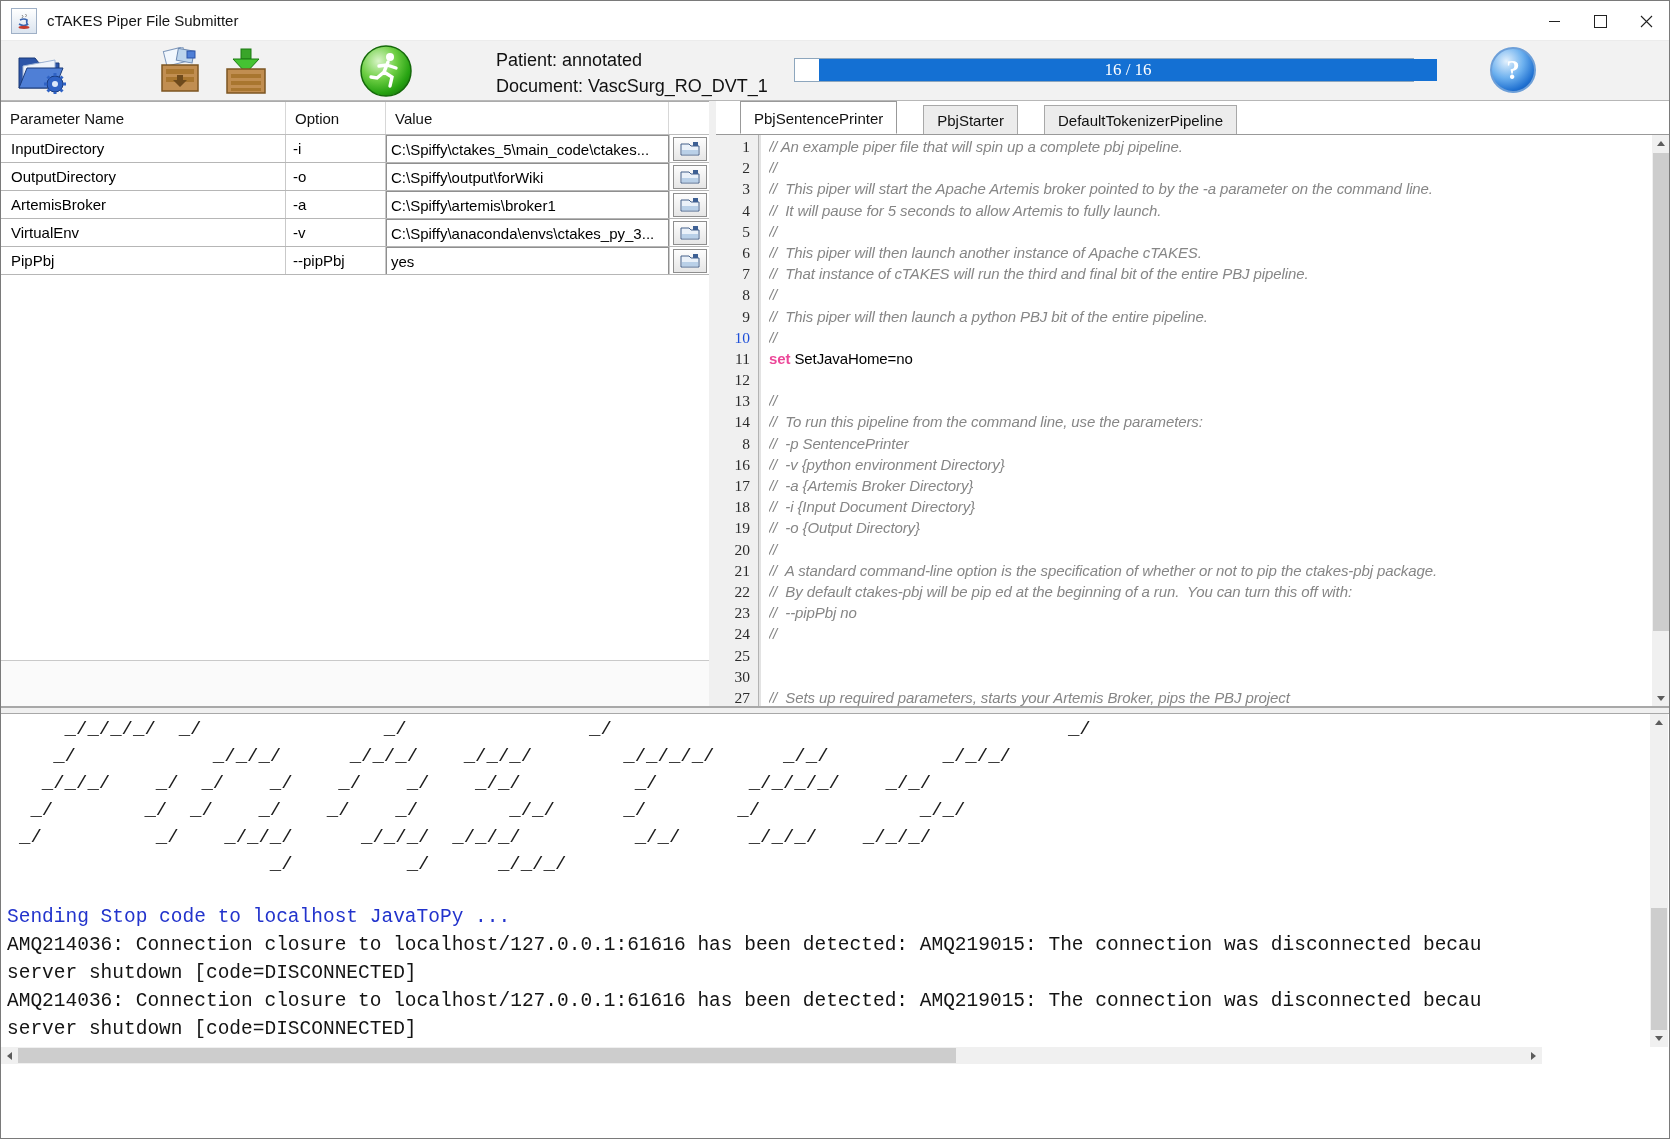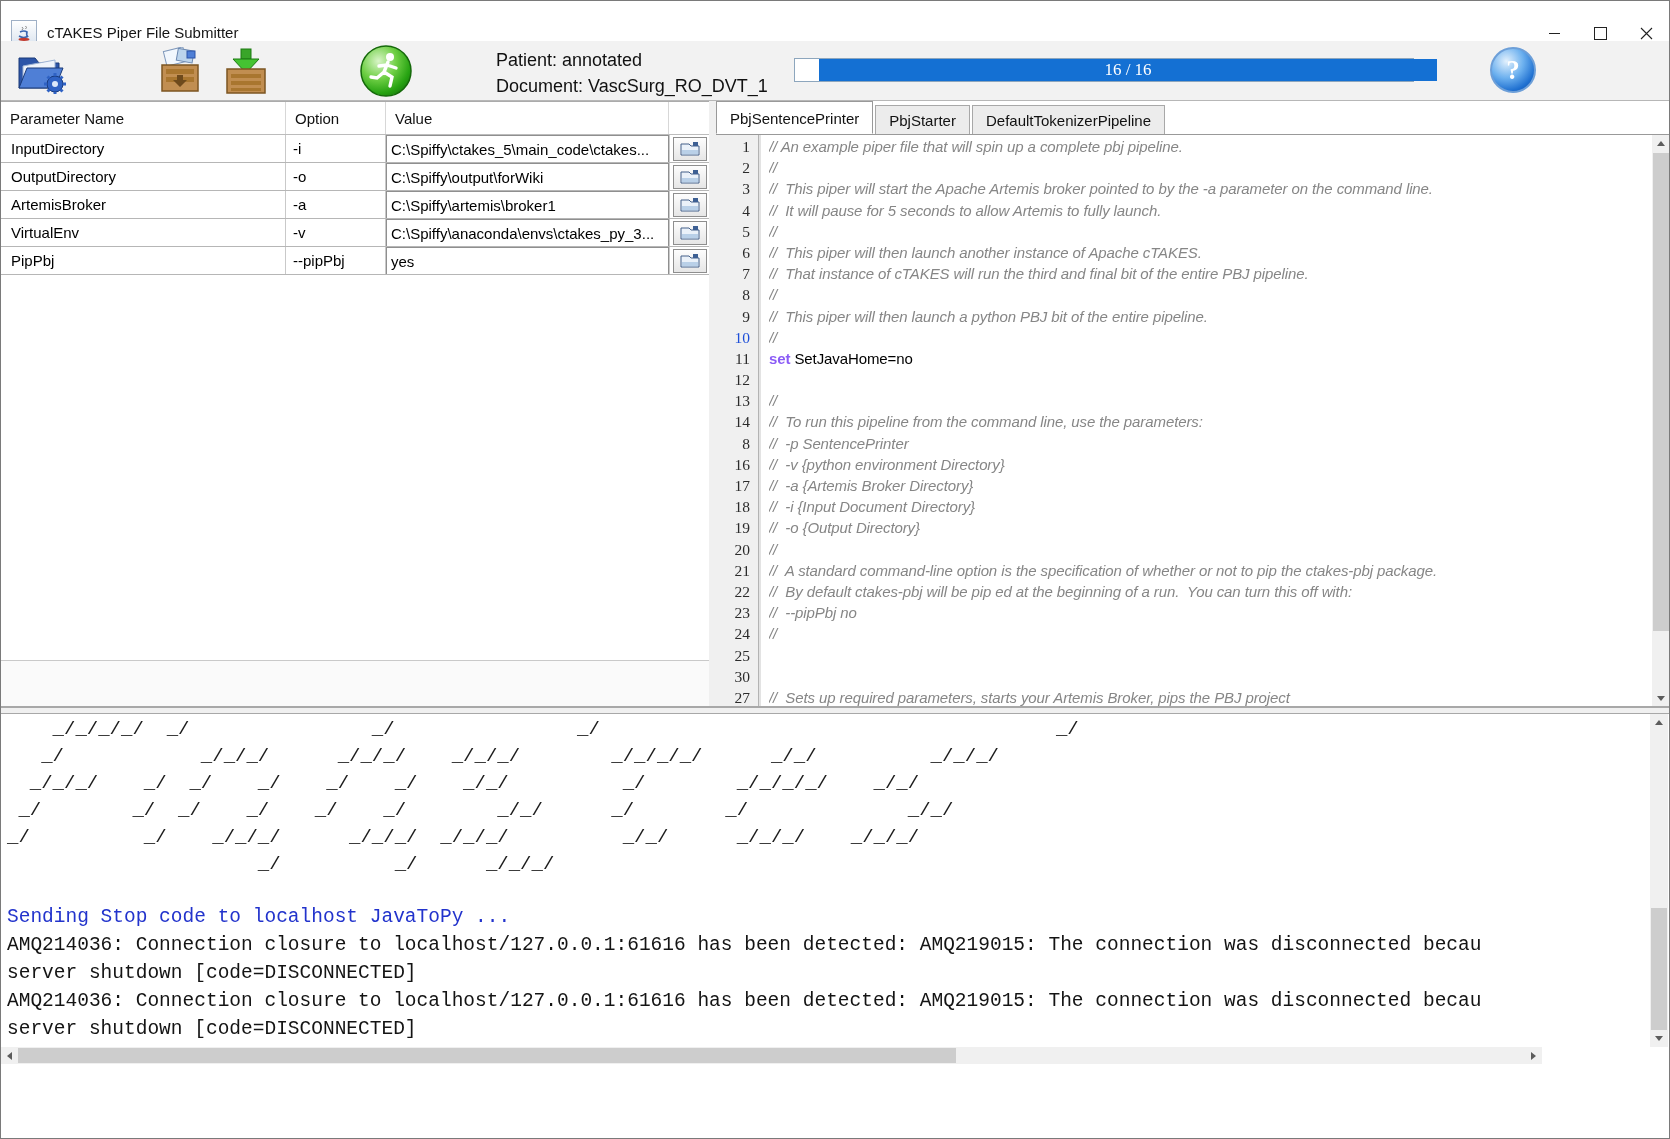--- a/index.html
+++ b/index.html
@@ -1,20 +1,20 @@
 <!DOCTYPE html>
 <html><head>
 <meta charset="utf-8">
 <style>
   * { box-sizing: border-box; margin:0; padding:0; }
   body { background:#cfcfcf; font-family:"Liberation Sans", sans-serif; }
   .window { position:relative; width:1670px; height:1139px; background:#fff; border:1px solid #7a7a7a; overflow:hidden; }
 
   
-  .titlebar { position:absolute; left:0; top:12px; width:100%; height:40px; background:#fff; border-bottom:1px solid #ececec; }
+  .titlebar { position:absolute; left:0; top:0; width:100%; height:40px; background:#fff; border-bottom:1px solid #ececec; }
   .app-icon { position:absolute; left:10px; top:7px; width:26px; height:26px; border:1px solid #9fb0c6;
               background:linear-gradient(#ffffff,#dbe4ef); display:flex; align-items:center; justify-content:center; }
   .title-text { position:absolute; left:46px; top:0; line-height:40px; font-size:15px; color:#151515; }
   .win-controls { position:absolute; right:0; top:0; height:40px; display:flex; }
   .wbtn { width:46px; height:40px; display:flex; align-items:center; justify-content:center; }
   .glyph-min { width:11px; height:1px; background:#222; }
   .glyph-max { width:13px; height:13px; border:1px solid #222; }
 
   
   .toolbar { position:absolute; left:0; top:40px; width:100%; height:60px; background:#f2f2f2; border-bottom:1px solid #b7b7b7; }
@@ -38,48 +38,48 @@
   .cell.name { padding-left:10px; border-right:1px solid #c9c9c9; }
   .cell.opt  { padding-left:7px;  border-right:1px solid #c9c9c9; }
   .cell.val  { padding-left:4px; border:1px solid #8f8f8f; border-bottom:none; }
   .cell.btnc { justify-content:center; border-left:1px solid #c9c9c9; }
   .browse { width:34px; height:24px; border:1px solid #8e8e8e; background:linear-gradient(#fdfdfd,#e6e6e6); display:flex; align-items:center; justify-content:center; cursor:pointer; }
   .left-bottom-line { position:absolute; left:0; top:558px; width:708px; border-top:1px solid #c9c9c9; height:47px; background:#fafafa; }
 
   
   .tabstrip { position:relative; height:33px; display:flex; align-items:flex-end; }
   .tab { font-size:15px; color:#111; padding:0 13px; height:29px; line-height:29px; background:#ececec;
-         border:1px solid #a8a8a8; border-bottom:none; margin-right:2px; cursor:pointer; }
+         border:1px solid #a8a8a8; border-bottom:none; margin-right:2px; cursor:pointer;margin-left:24px; }
   .tab.active { height:33px; line-height:33px; background:#fff; border:1px solid #999; border-bottom:1px solid #fff; position:relative; z-index:2; }
 
   
   .editor { position:absolute; left:0; top:33px; width:954px; height:572px; border-top:1px solid #999; overflow:hidden; background:#fff; }
   .gutter { position:absolute; left:0; top:0; width:43px; height:100%; background:#f0f0f0; border-right:1px solid #b3b3b3; box-shadow:2px 0 0 #e3e3e3; padding-top:3px; }
   .gnum { height:21.2px; font-family:"Liberation Serif", serif; font-size:15.5px; color:#2b2b2b; text-align:right; padding-right:8px; }
   .gnum.cur { color:#1d4ed8; }
   .codecol { position:absolute; left:53px; top:0; right:19px; height:100%; padding-top:3px; overflow:hidden; }
   .cl { height:21.2px; white-space:pre; font-size:15px; font-style:italic; color:#868686; letter-spacing:-0.1px; }
   .cl.code { font-style:normal; color:#000; }
-  .cl .kw { color:#8b5cf6; font-weight:bold; }
+  .cl .kw { color:#ec4899; font-weight:bold; }
 
   
   .vscroll { position:absolute; width:18px; background:#f0f0f0; }
   .sarrow { position:absolute; left:0; width:18px; height:17px; background:#f0f0f0; display:flex; align-items:center; justify-content:center; }
   .tri-up    { width:0; height:0; border-left:4px solid transparent; border-right:4px solid transparent; border-bottom:5px solid #5c5c5c; }
   .tri-down  { width:0; height:0; border-left:4px solid transparent; border-right:4px solid transparent; border-top:5px solid #5c5c5c; }
   .tri-left  { width:0; height:0; border-top:4px solid transparent; border-bottom:4px solid transparent; border-right:5px solid #5c5c5c; }
   .tri-right { width:0; height:0; border-top:4px solid transparent; border-bottom:4px solid transparent; border-left:5px solid #5c5c5c; }
   .thumb-v { position:absolute; left:1px; width:16px; background:#cdcdcd; }
   .editor-vscroll { right:0; top:0; height:572px; }
   .console-vscroll { right:1px; top:0; height:333px; }
 
   
   .h-divider { position:absolute; left:0; top:705px; width:100%; height:8px; background:#f0f0f0; border-top:2px solid #a8a8a8; border-bottom:1px solid #a8a8a8; }
   .console { position:absolute; left:0; top:713px; width:100%; height:333px; background:#fff; overflow:hidden; }
-  .ascii { position:absolute; left:6px; top:2px; font-family:"Liberation Mono", monospace; font-size:19px; line-height:27px; color:#1a1a1a; }
+  .ascii { position:absolute; left:18px; top:2px; font-family:"Liberation Mono", monospace; font-size:19px; line-height:27px; color:#1a1a1a; }
   .messages { position:absolute; left:6px; top:192px; }
   .msg { height:28px; white-space:pre; font-family:"Liberation Mono", monospace; font-size:19.5px; color:#141414; }
   .msg.blue { color:#2233cc; }
 
   .hscroll { position:absolute; left:0; top:1046px; width:1541px; height:17px; background:#f0f0f0; }
   .hs-left  { position:absolute; left:0; top:0; width:17px; height:17px; display:flex; align-items:center; justify-content:center; }
   .hs-right { position:absolute; right:0; top:0; width:17px; height:17px; display:flex; align-items:center; justify-content:center; }
   .thumb-h { position:absolute; left:17px; top:1px; width:938px; height:15px; background:#cdcdcd; }
 </style>
 </head>

